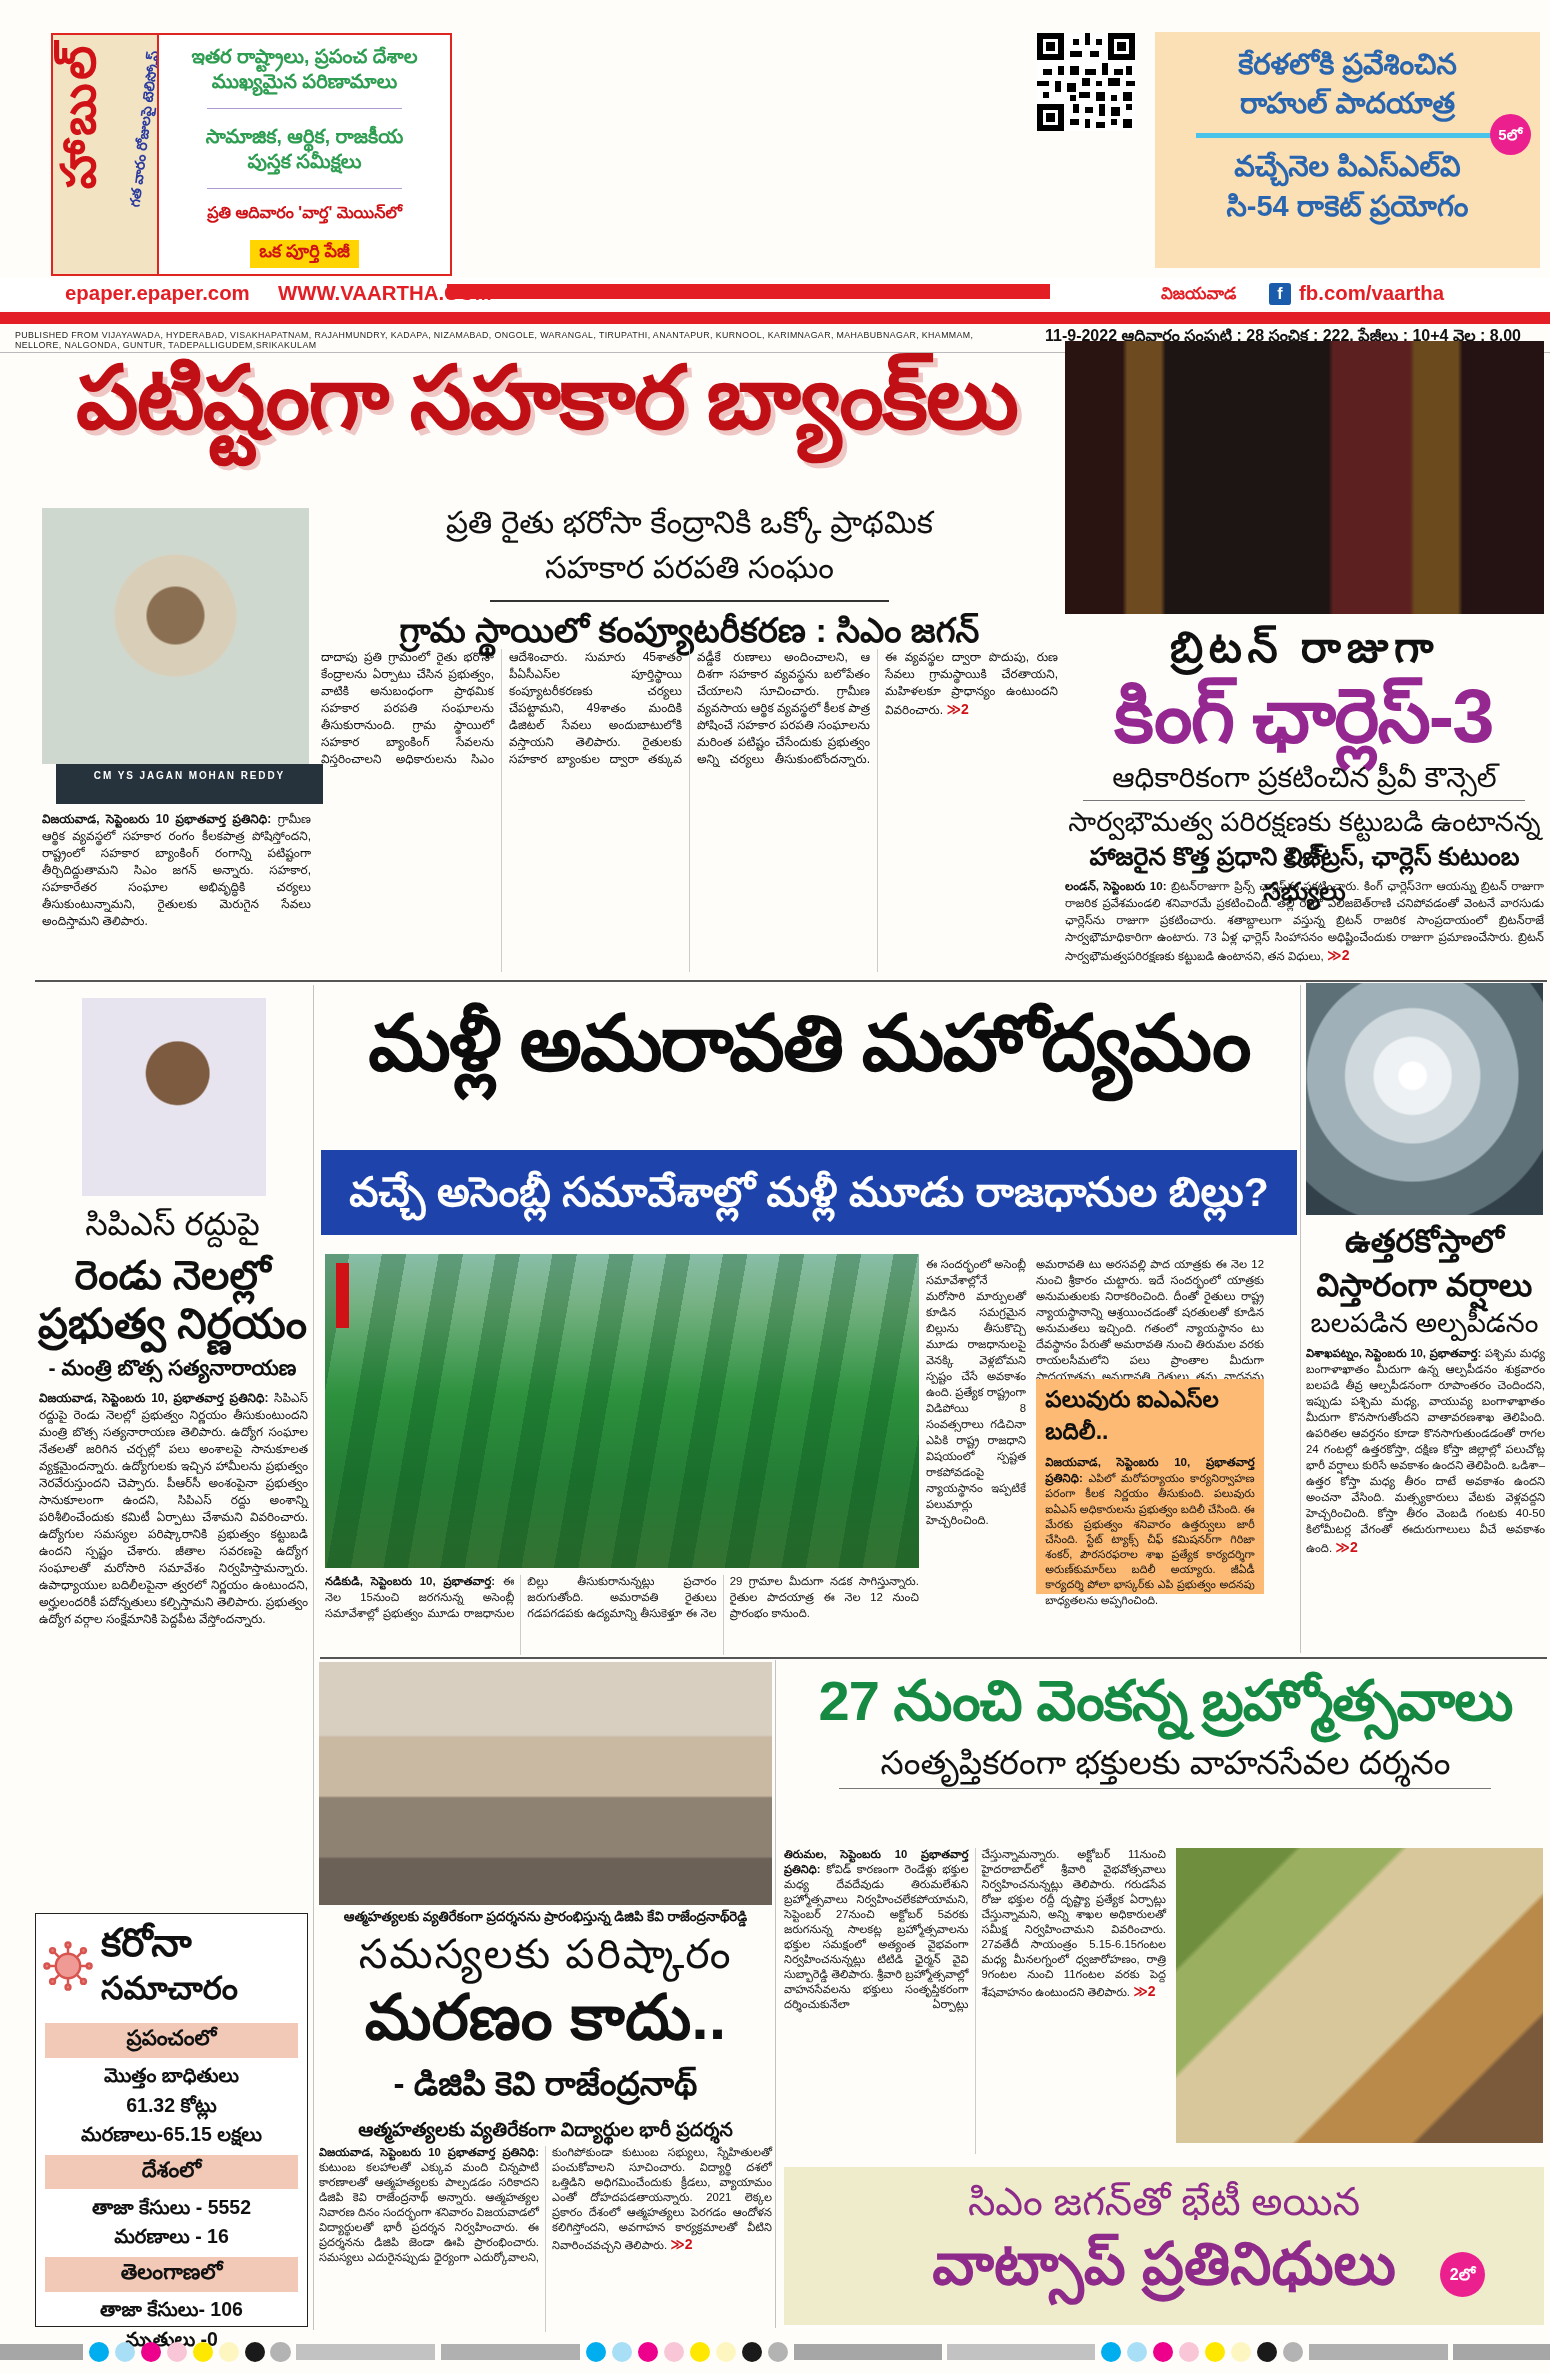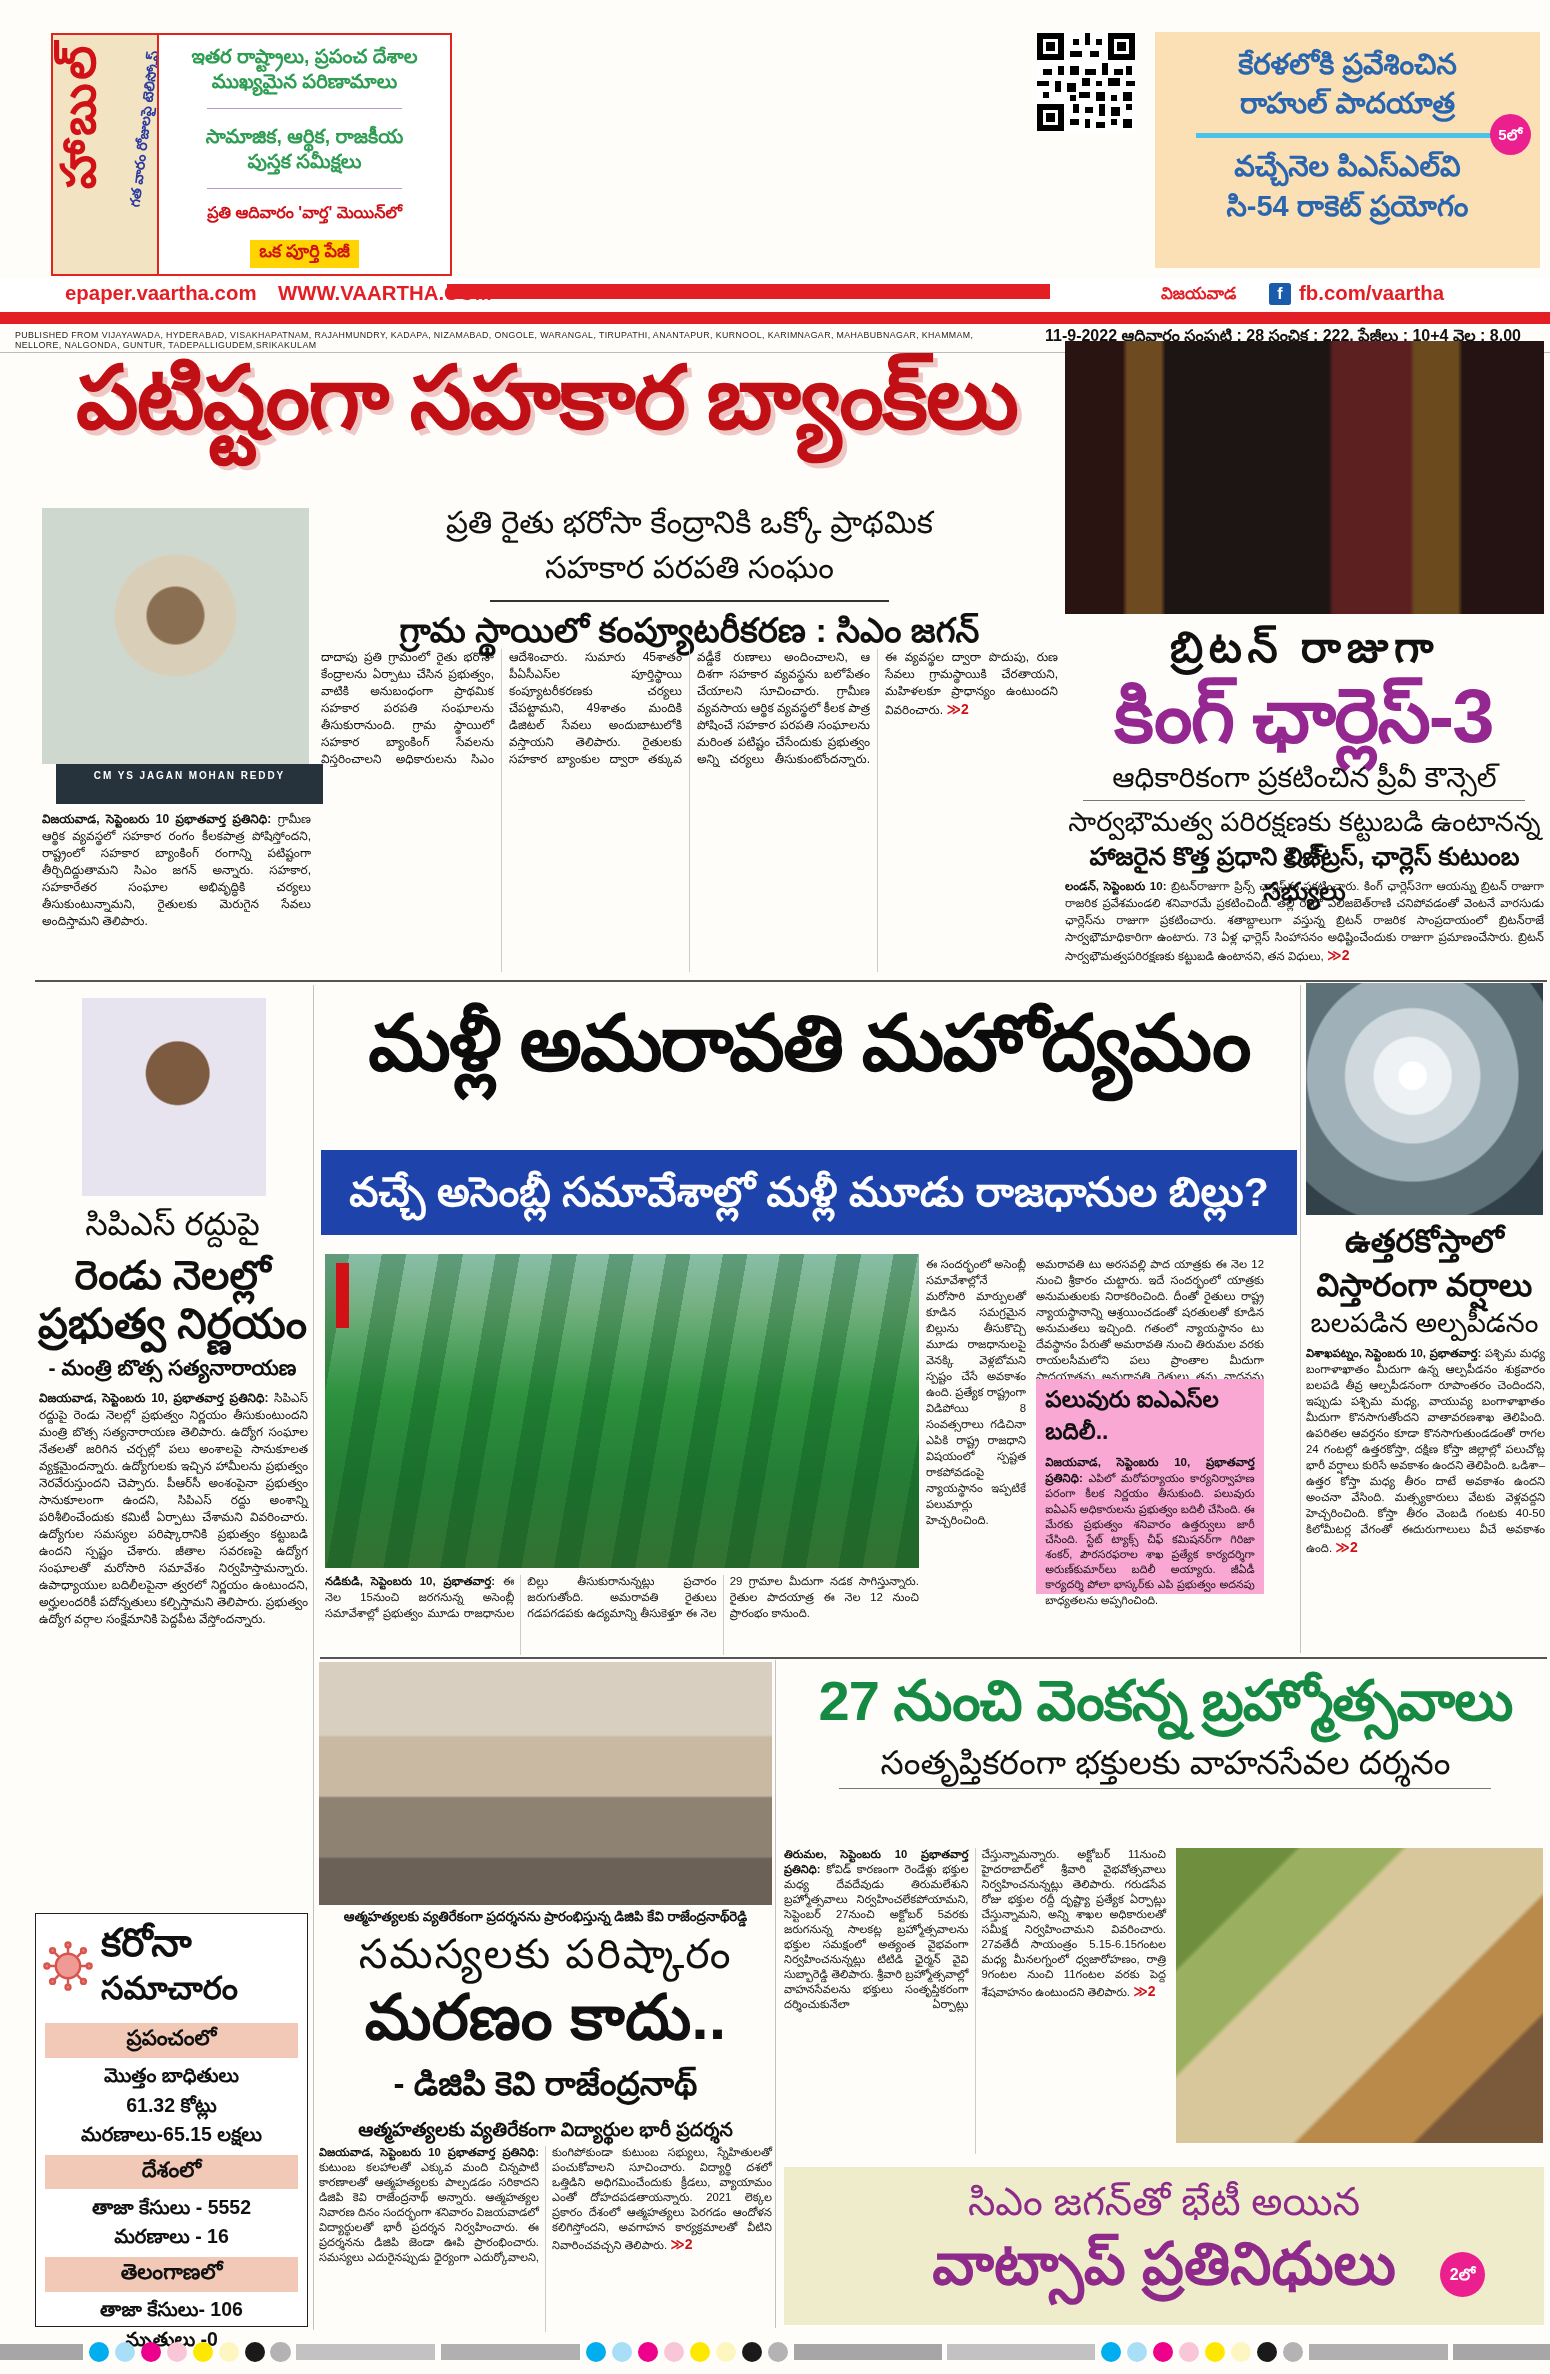--- a/index.html
+++ b/index.html
@@ -98,21 +98,21 @@
   #ama-bar div{color:#fff;font-size:41px;font-weight:bold;line-height:85px;}
   #ama-photo{left:325px;top:1254px;width:594px;height:314px;
       background:repeating-linear-gradient(100deg,rgba(20,110,40,.55) 0 24px,rgba(40,150,60,.35) 24px 56px),
                  linear-gradient(180deg,#bcd3e2 0%,#9fc0a8 16%,#2f8f3f 45%,#226e31 72%,#3a5d2c 100%);}
   #ama-photo .redstrip{position:absolute;left:11px;top:9.3px;width:13px;height:65px;background:#d01217;}
   #ama-colA{left:325px;top:1575px;width:594px;height:80px;column-count:3;column-gap:13px;column-rule:0.9px solid #ccc;font-size:11.4px;}
   #ama-colB{left:926px;top:1258px;width:100px;height:395px;font-size:11.4px;}
   #ama-colC{left:1036px;top:1258px;width:228px;height:113px;font-size:11.4px;}
 
   
-  #ias{left:1036px;top:1379px;width:228px;height:215px;background:#f9a8d4;padding:7.4px 9.3px;box-sizing:border-box;}
+  #ias{left:1036px;top:1379px;width:228px;height:215px;background:#fdba74;padding:7.4px 9.3px;box-sizing:border-box;}
   #ias-title{font-size:23px;font-weight:bold;margin-bottom:3.7px;}
   #ias .body-sm{font-size:11px;line-height:1.38;}
 
   
   #cyc-photo{left:1306px;top:983px;width:237px;height:232px;
       background:radial-gradient(circle at 45% 40%,#ffffff 0 7%,#eef2f4 8% 20%,#cfd9dd 21% 35%,#9fb0b8 36% 55%,#5d7078 56% 78%,#324049 79% 100%);}
   #rain-h{left:1302px;top:1223px;width:245px;}
   .rain1{font-size:32px;font-weight:bold;}
   .rain2{font-size:32px;font-weight:bold;}
   #rain-deck{left:1302px;top:1308px;width:245px;font-size:27px;}
@@ -242,21 +242,21 @@
     <div class="kerala-line">కేరళలోకి ప్రవేశించిన</div>
     <div class="kerala-line">రాహుల్ పాదయాత్ర</div>
     <div class="kerala-div">
       <div class="page-badge">5లో</div>
     </div>
     <div class="kerala-line">వచ్చేనెల పిఎస్‌ఎల్‌వి</div>
     <div class="kerala-line">సి-54 రాకెట్ ప్రయోగం</div>
   </div>
 
   <div class="abs" id="webbar">
-    <span class="redtxt abs" style="left:65px;top:3.7px;">epaper.vaartha.com</span>
+    <span class="redtxt abs" style="left:65px;top:3.7px;">epaper.epaper.com</span>
     <span class="redtxt abs" style="left:278px;top:3.7px;">WWW.VAARTHA.COM</span>
     <span id="midredbar"></span>
     <span class="redtxt abs" style="left:1161px;top:5.6px;font-size:16.7px;">విజయవాడ</span>
     <span class="abs" style="left:1269px;top:3.7px;"><span class="fb-icon">f</span></span>
     <span class="redtxt abs" style="left:1299px;top:3.7px;">fb.com/vaartha</span>
   </div>
   <div class="abs" id="redband"></div>
   <div class="abs" id="publine">PUBLISHED FROM VIJAYAWADA,  HYDERABAD,  VISAKHAPATNAM, RAJAHMUNDRY, KADAPA,  NIZAMABAD, ONGOLE, WARANGAL, TIRUPATHI, ANANTAPUR, KURNOOL, KARIMNAGAR, MAHABUBNAGAR, KHAMMAM, NELLORE, NALGONDA, GUNTUR, TADEPALLIGUDEM,SRIKAKULAM</div>
   <div class="abs" id="issueline">11-9-2022 ఆదివారం సంపుటి : 28 సంచిక : 222,  పేజీలు : 10+4 వెల : 8.00</div>
   <div class="abs" id="headrule"></div>

